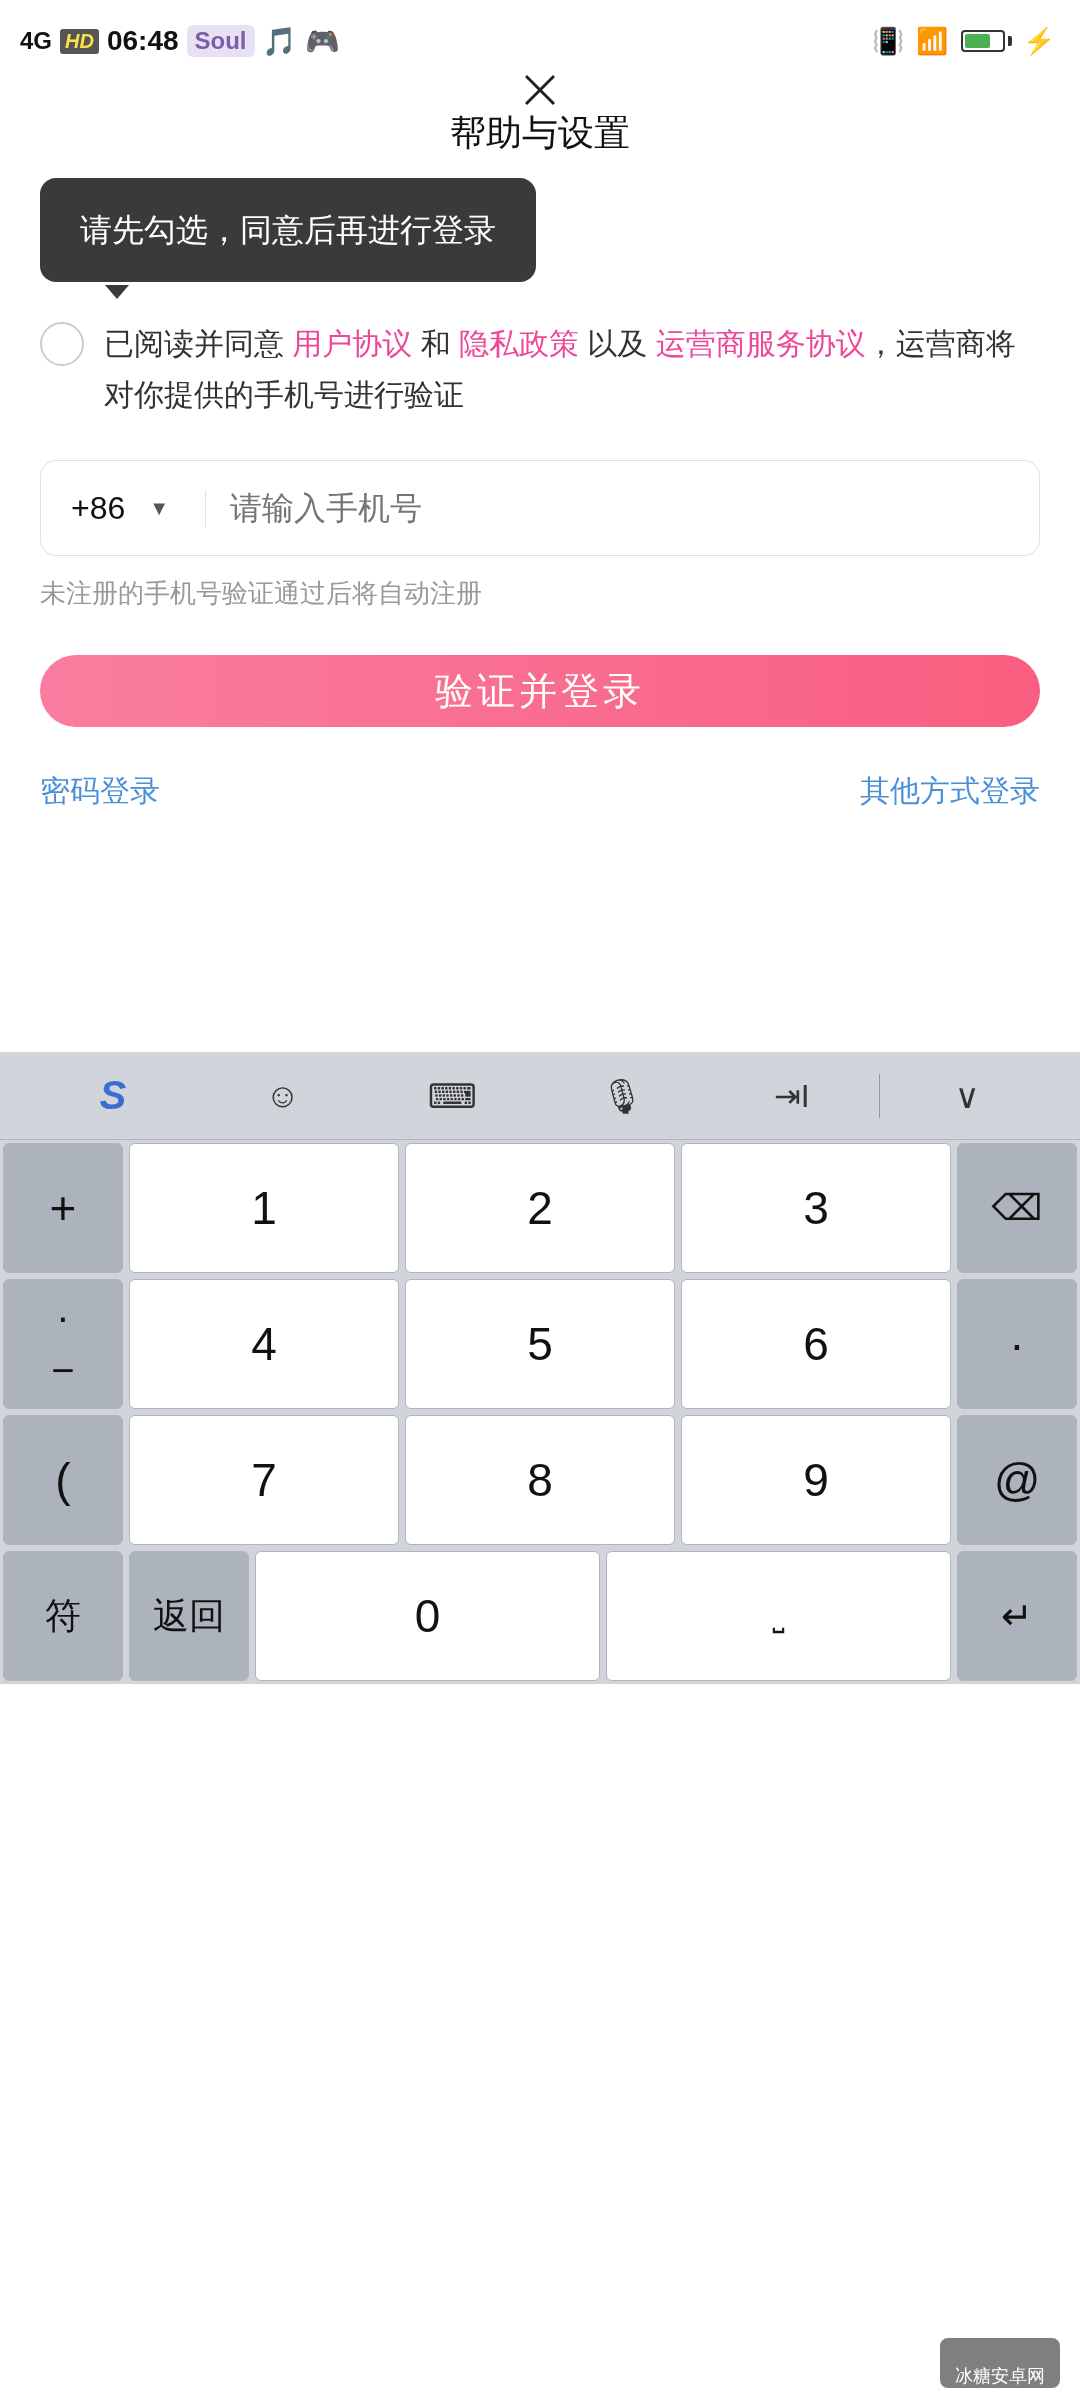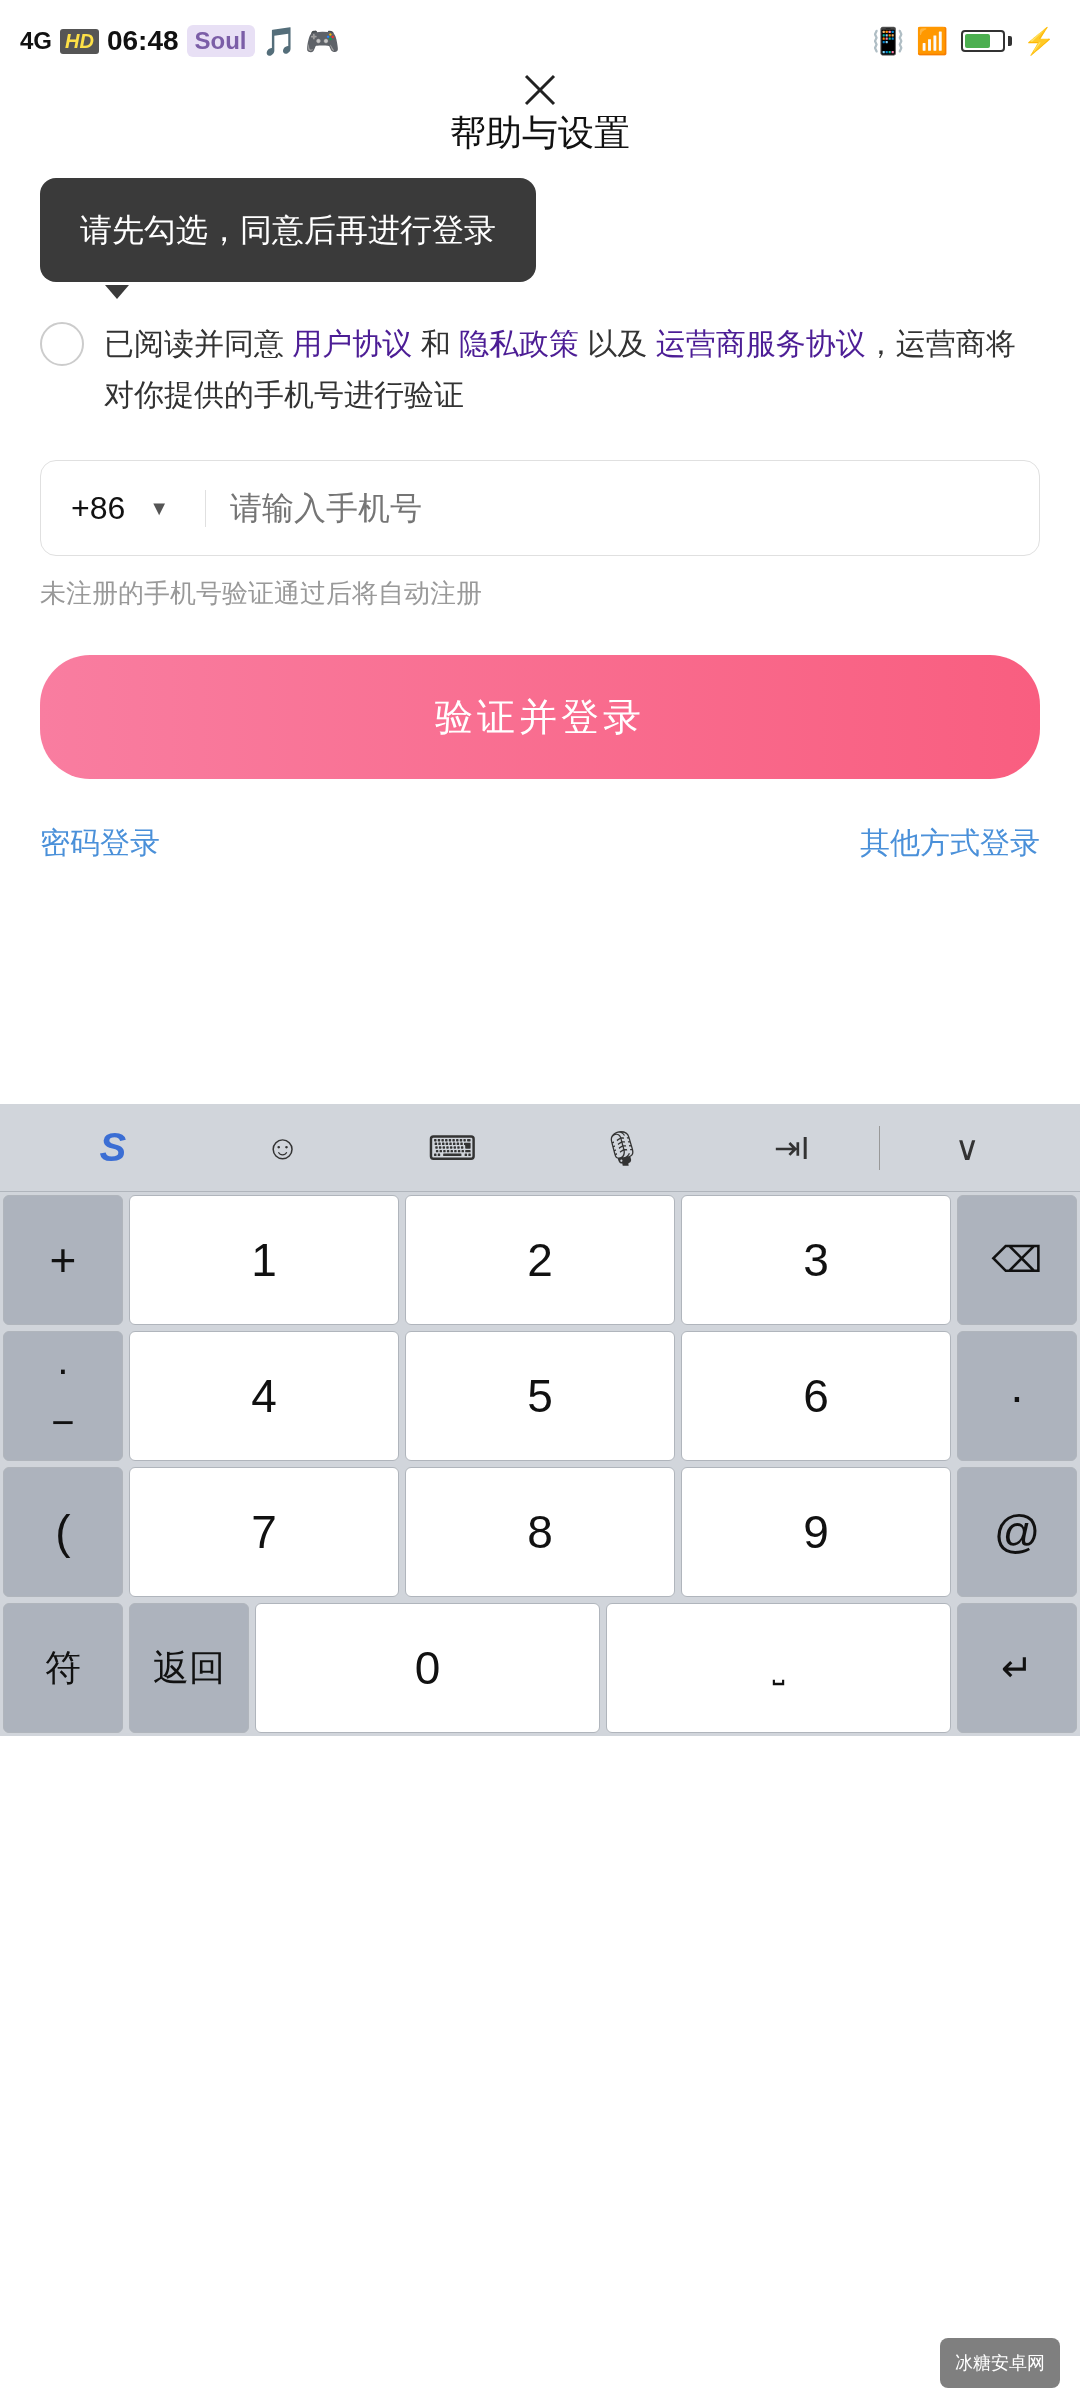--- a/index.html
+++ b/index.html
@@ -153,21 +153,21 @@
       margin-top: 4px;
       background: #fff;
     }
     .agreement-text {
       font-size: 30px;
       color: #333;
       line-height: 1.7;
       flex: 1;
     }
     .link-blue {
-      color: #4c1d95;
+      color: #ec4899;
       text-decoration: none;
     }
 
     
     .phone-input-container {
       margin-top: 40px;
       border: 1.5px solid #e0e0e0;
       border-radius: 16px;
       height: 96px;
       display: flex;
@@ -203,21 +203,21 @@
     .note-text {
       margin-top: 20px;
       font-size: 26px;
       color: #999;
     }
 
     
     .login-btn {
       margin-top: 44px;
       width: 100%;
-      height: 124px;
+      height: 72px;
       background: linear-gradient(90deg, #f97da0, #f95e80);
       border: none;
       border-radius: 50px;
       font-size: 38px;
       color: #fff;
       cursor: pointer;
       font-weight: 500;
       letter-spacing: 4px;
     }
 
@@ -315,21 +315,21 @@
     
     .watermark {
       position: fixed;
       bottom: 20px;
       right: 20px;
       width: 120px;
       height: 50px;
       background: rgba(0,0,0,0.5);
       border-radius: 8px;
       display: flex;
-      align-items: center;
+      align-items: flex-end;
       justify-content: center;
     }
     .watermark-text {
       color: #fff;
       font-size: 18px;
     }
   </style>
 </head>
 <body>
 

